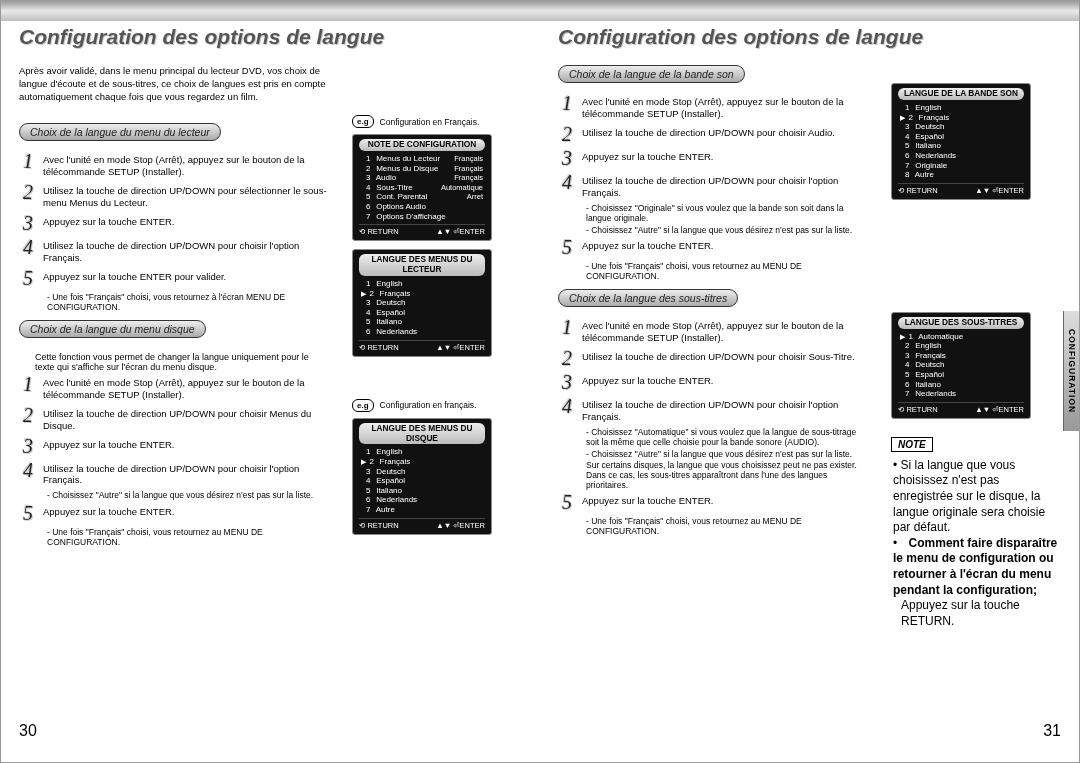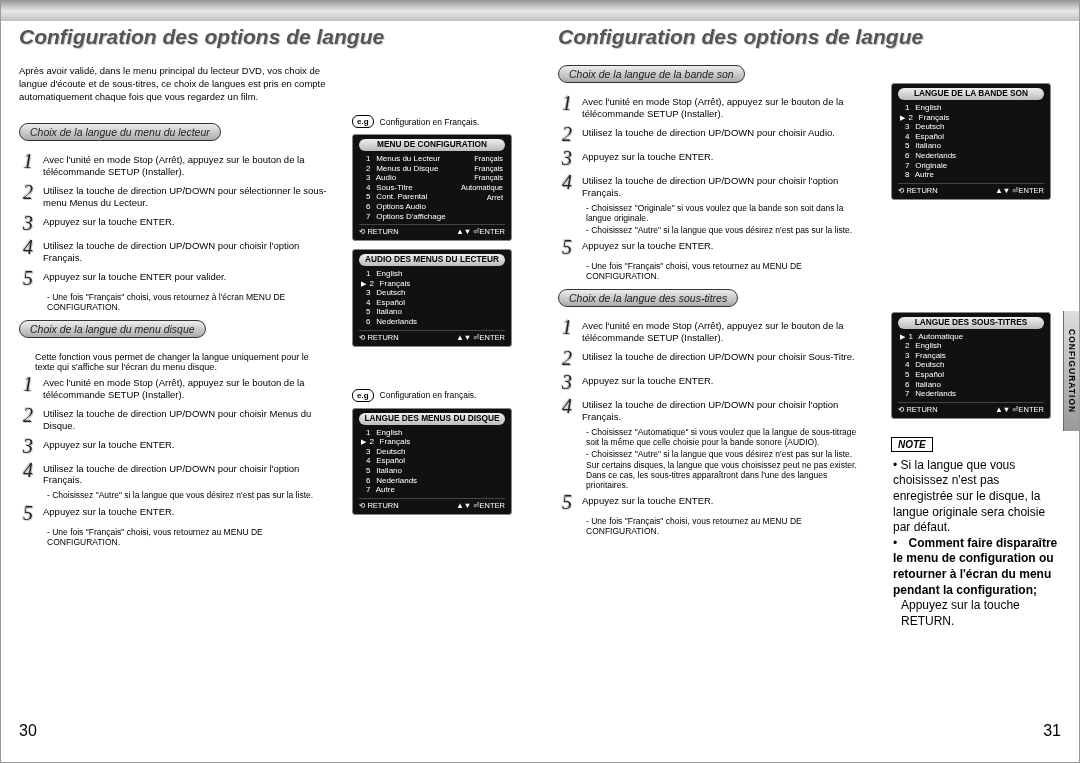--- a/index.html
+++ b/index.html
@@ -24,25 +24,25 @@
     text-shadow: 1px 1px 0 #ccc, -1px -1px 0 #ccc; font-family: Georgia, serif;
     min-width: 18px; text-align: center; line-height: 1;
   }
   .steptext { flex: 1; padding-top: 3px; }
   .sub { font-size: 8.5px; margin: 2px 0 2px 28px; line-height: 1.2; }
   .note-text { font-size: 9px; margin: 6px 0 2px 16px; }
   .eg-row { display: flex; align-items: center; gap: 6px; margin: 6px 0; font-size: 8.5px; }
   .eg-badge { border: 1px solid #000; border-radius: 6px; padding: 1px 4px; font-size: 8px; font-weight: bold; background: #fff; }
   .osd {
     background: #111; color: #fff; border-radius: 3px; padding: 4px 6px 4px 6px;
-    font-size: 8px; line-height: 1.2; margin: 4px 0 8px 0; border: 1px solid #888; width: 160px;
+    font-size: 8px; line-height: 1.2; margin: 4px 0 8px 0; border: 1px solid #888; width: 140px;
   }
   .osd-title { background: linear-gradient(#eee,#bbb); color: #000; font-weight: bold; text-align: center;
     border-radius: 6px; padding: 1px 4px; font-size: 8.3px; margin-bottom: 3px; }
-  .osd-row { display: flex; justify-content: space-between; align-items: center; padding: 0 2px; white-space: nowrap; }
+  .osd-row { display: flex; justify-content: space-between; align-items: flex-start; padding: 0 2px; white-space: nowrap; }
   .osd-row .sel { font-size: 7px; margin-right: 3px; }
   .osd-row .idx { width: 8px; display: inline-block; }
   .osd-row .val { color: #fff; font-size: 7.5px; }
   .osd-foot { display: flex; justify-content: space-between; border-top: 1px solid #444; margin-top: 3px; padding-top: 2px; font-size: 7.5px; }
   .sym { display: inline-block; }
   .pagenum { position: absolute; bottom: 22px; font-size: 16px; }
   .pagenum.l { left: 18px; }
   .pagenum.r { right: 18px; }
   .side-tab {
     position: absolute; right: 0; top: 310px; width: 16px; height: 120px;
@@ -119,21 +119,21 @@
         <div class="sub">- Une fois "Français" choisi, vous retournez au MENU DE CONFIGURATION.</div>
       </div>
 
       <div class="sidecol">
         <div style="height:50px"></div>
         <div class="eg-row">
           <span class="eg-badge">e.g</span>
           <span>Configuration en Français.</span>
         </div>
         <div class="osd">
-          <div class="osd-title">MENU DE CONFIGURATION</div>
+          <div class="osd-title">NOTE DE CONFIGURATION</div>
           <div id="osd1-rows">
               <div class="osd-row">
                 <span><span class="sel">&nbsp;</span><span class="idx">1</span> Menus du Lecteur</span>
                 <span class="val">Français</span>
               </div>
               <div class="osd-row">
                 <span><span class="sel">&nbsp;</span><span class="idx">2</span> Menus du Disque</span>
                 <span class="val">Français</span>
               </div>
               <div class="osd-row">
@@ -157,21 +157,21 @@
                 <span class="val"></span>
               </div>
             </div>
           <div class="osd-foot">
             <span><span class="sym">⟲</span> <span>RETURN</span></span>
             <span><span class="sym">▲▼</span> <span class="sym">⏎</span><span>ENTER</span></span>
           </div>
         </div>
 
         <div class="osd">
-          <div class="osd-title">AUDIO DES MENUS DU LECTEUR</div>
+          <div class="osd-title">LANGUE DES MENUS DU LECTEUR</div>
           <div id="osd2-rows">
               <div class="osd-row">
                 <span><span class="sel">&nbsp;</span><span class="idx">1</span> English</span>
               </div>
               <div class="osd-row">
                 <span><span class="sel">▶</span><span class="idx">2</span> Français</span>
               </div>
               <div class="osd-row">
                 <span><span class="sel">&nbsp;</span><span class="idx">3</span> Deutsch</span>
               </div>

